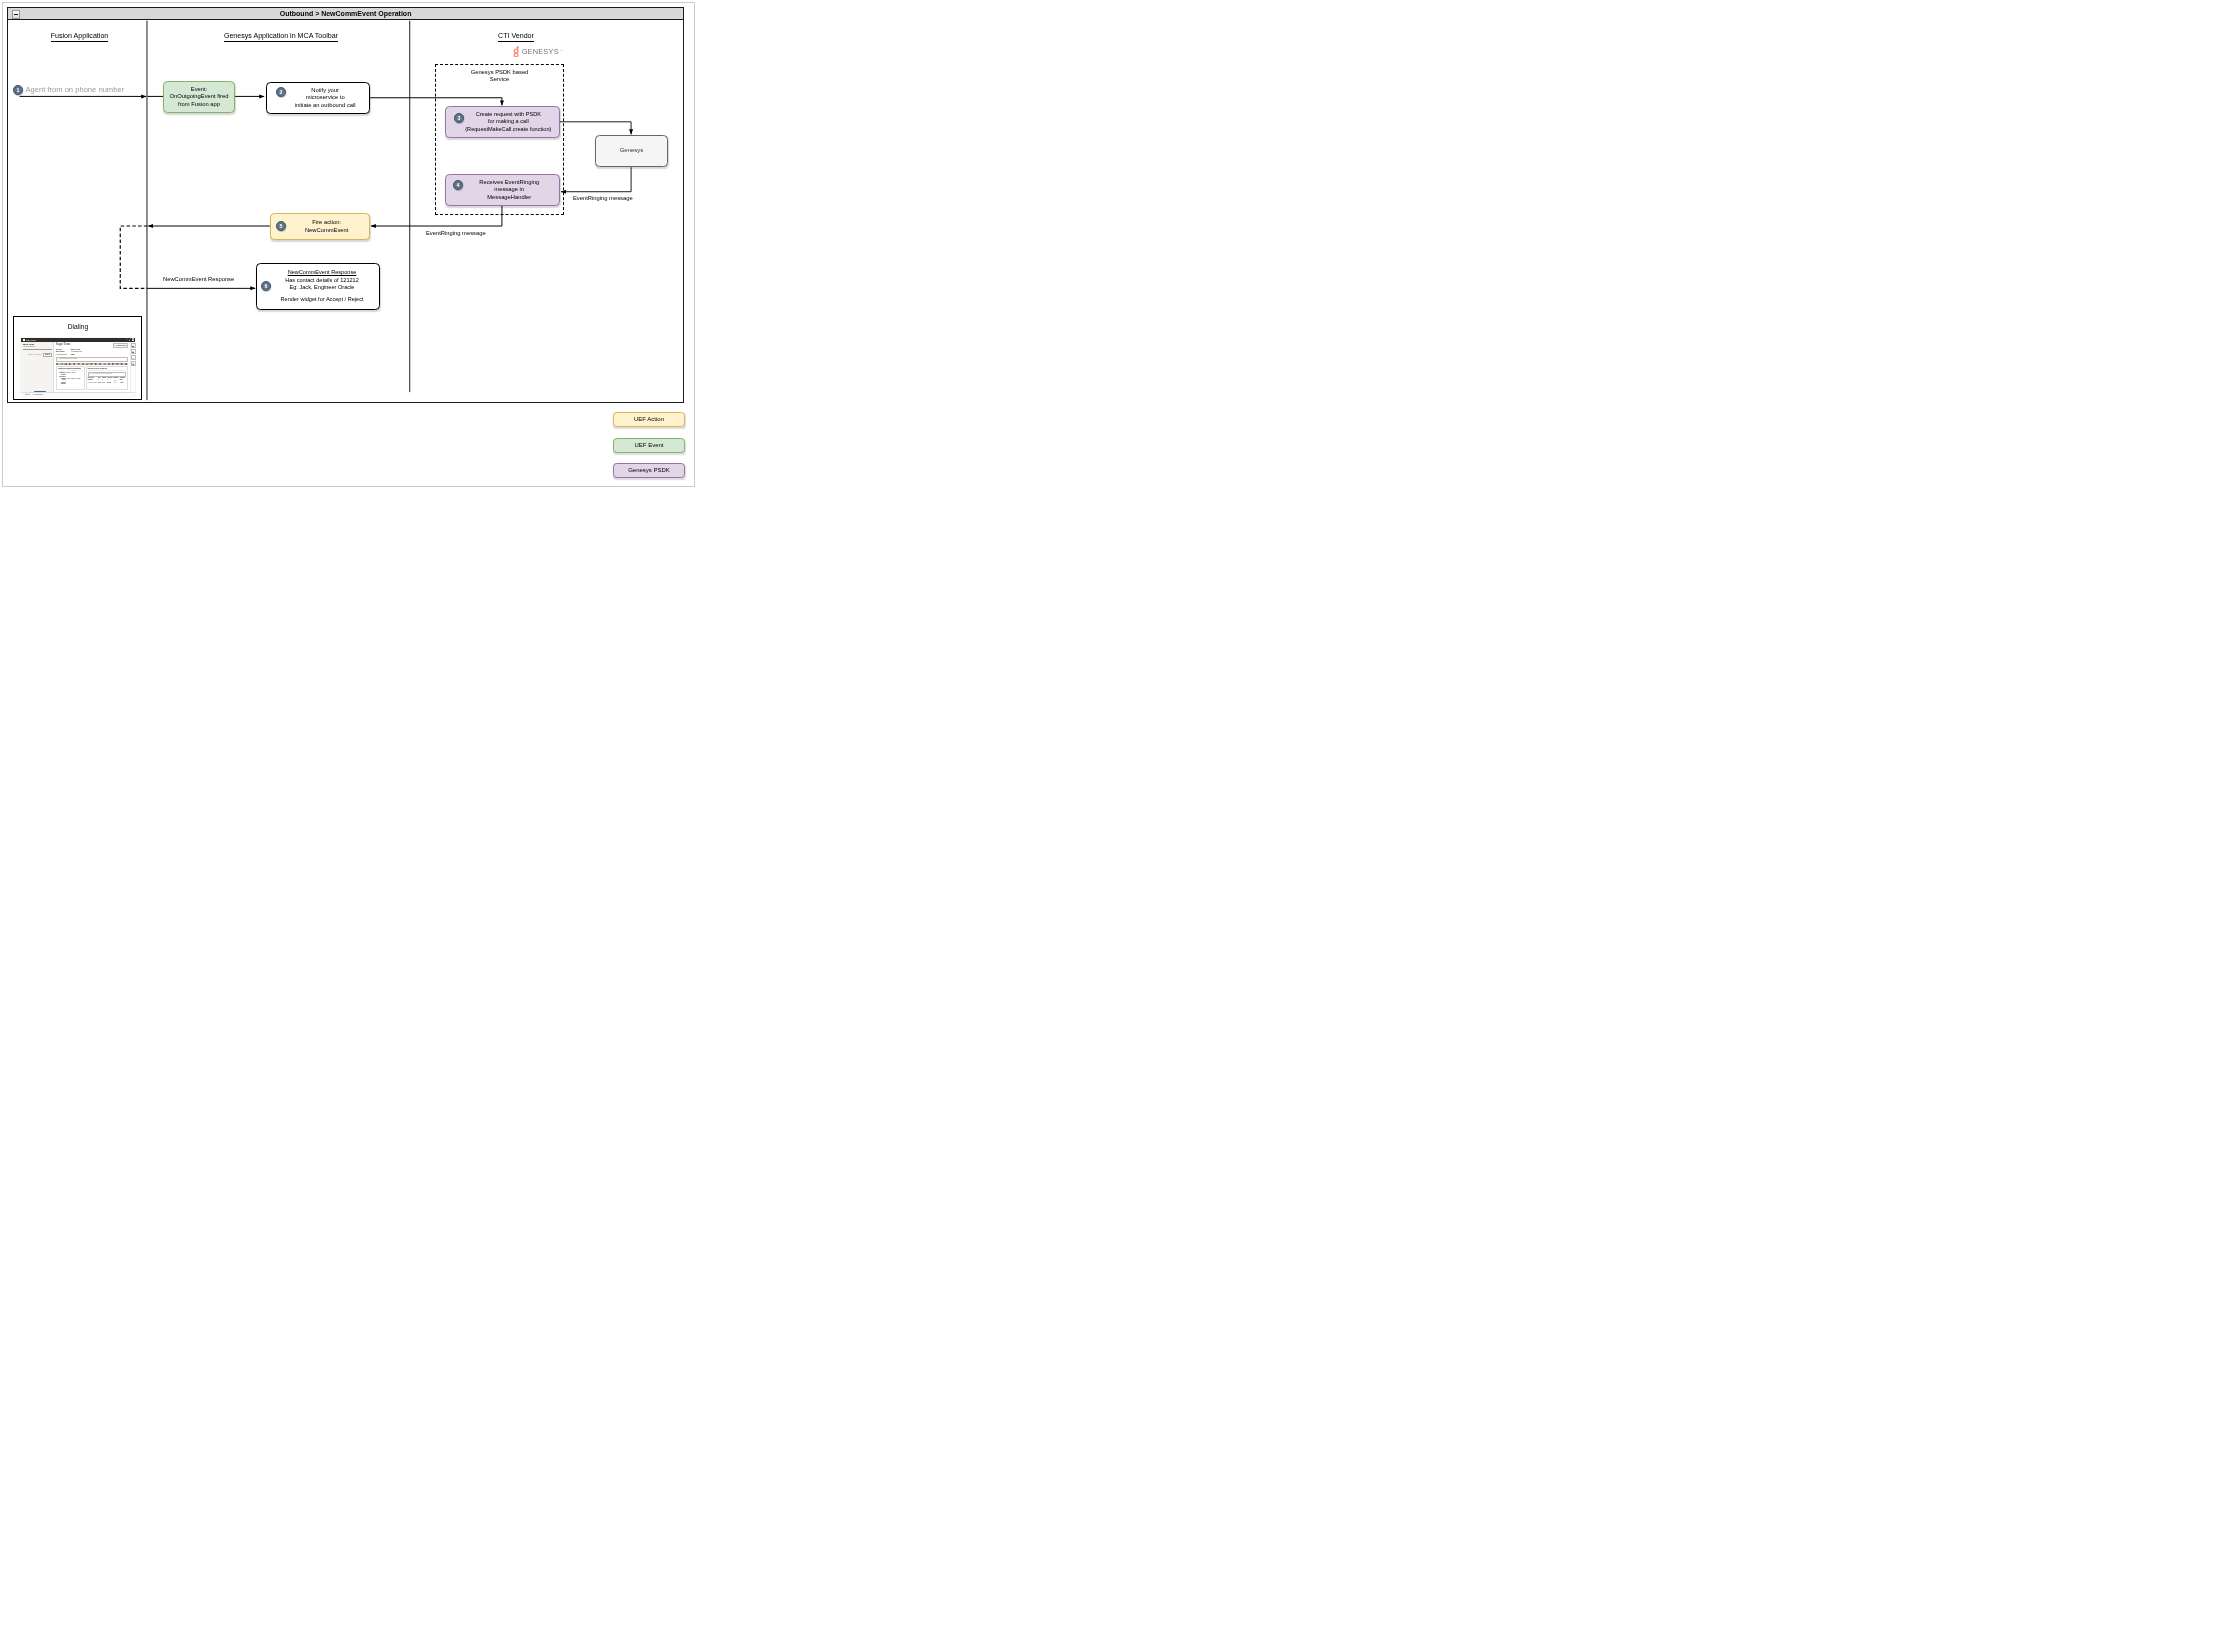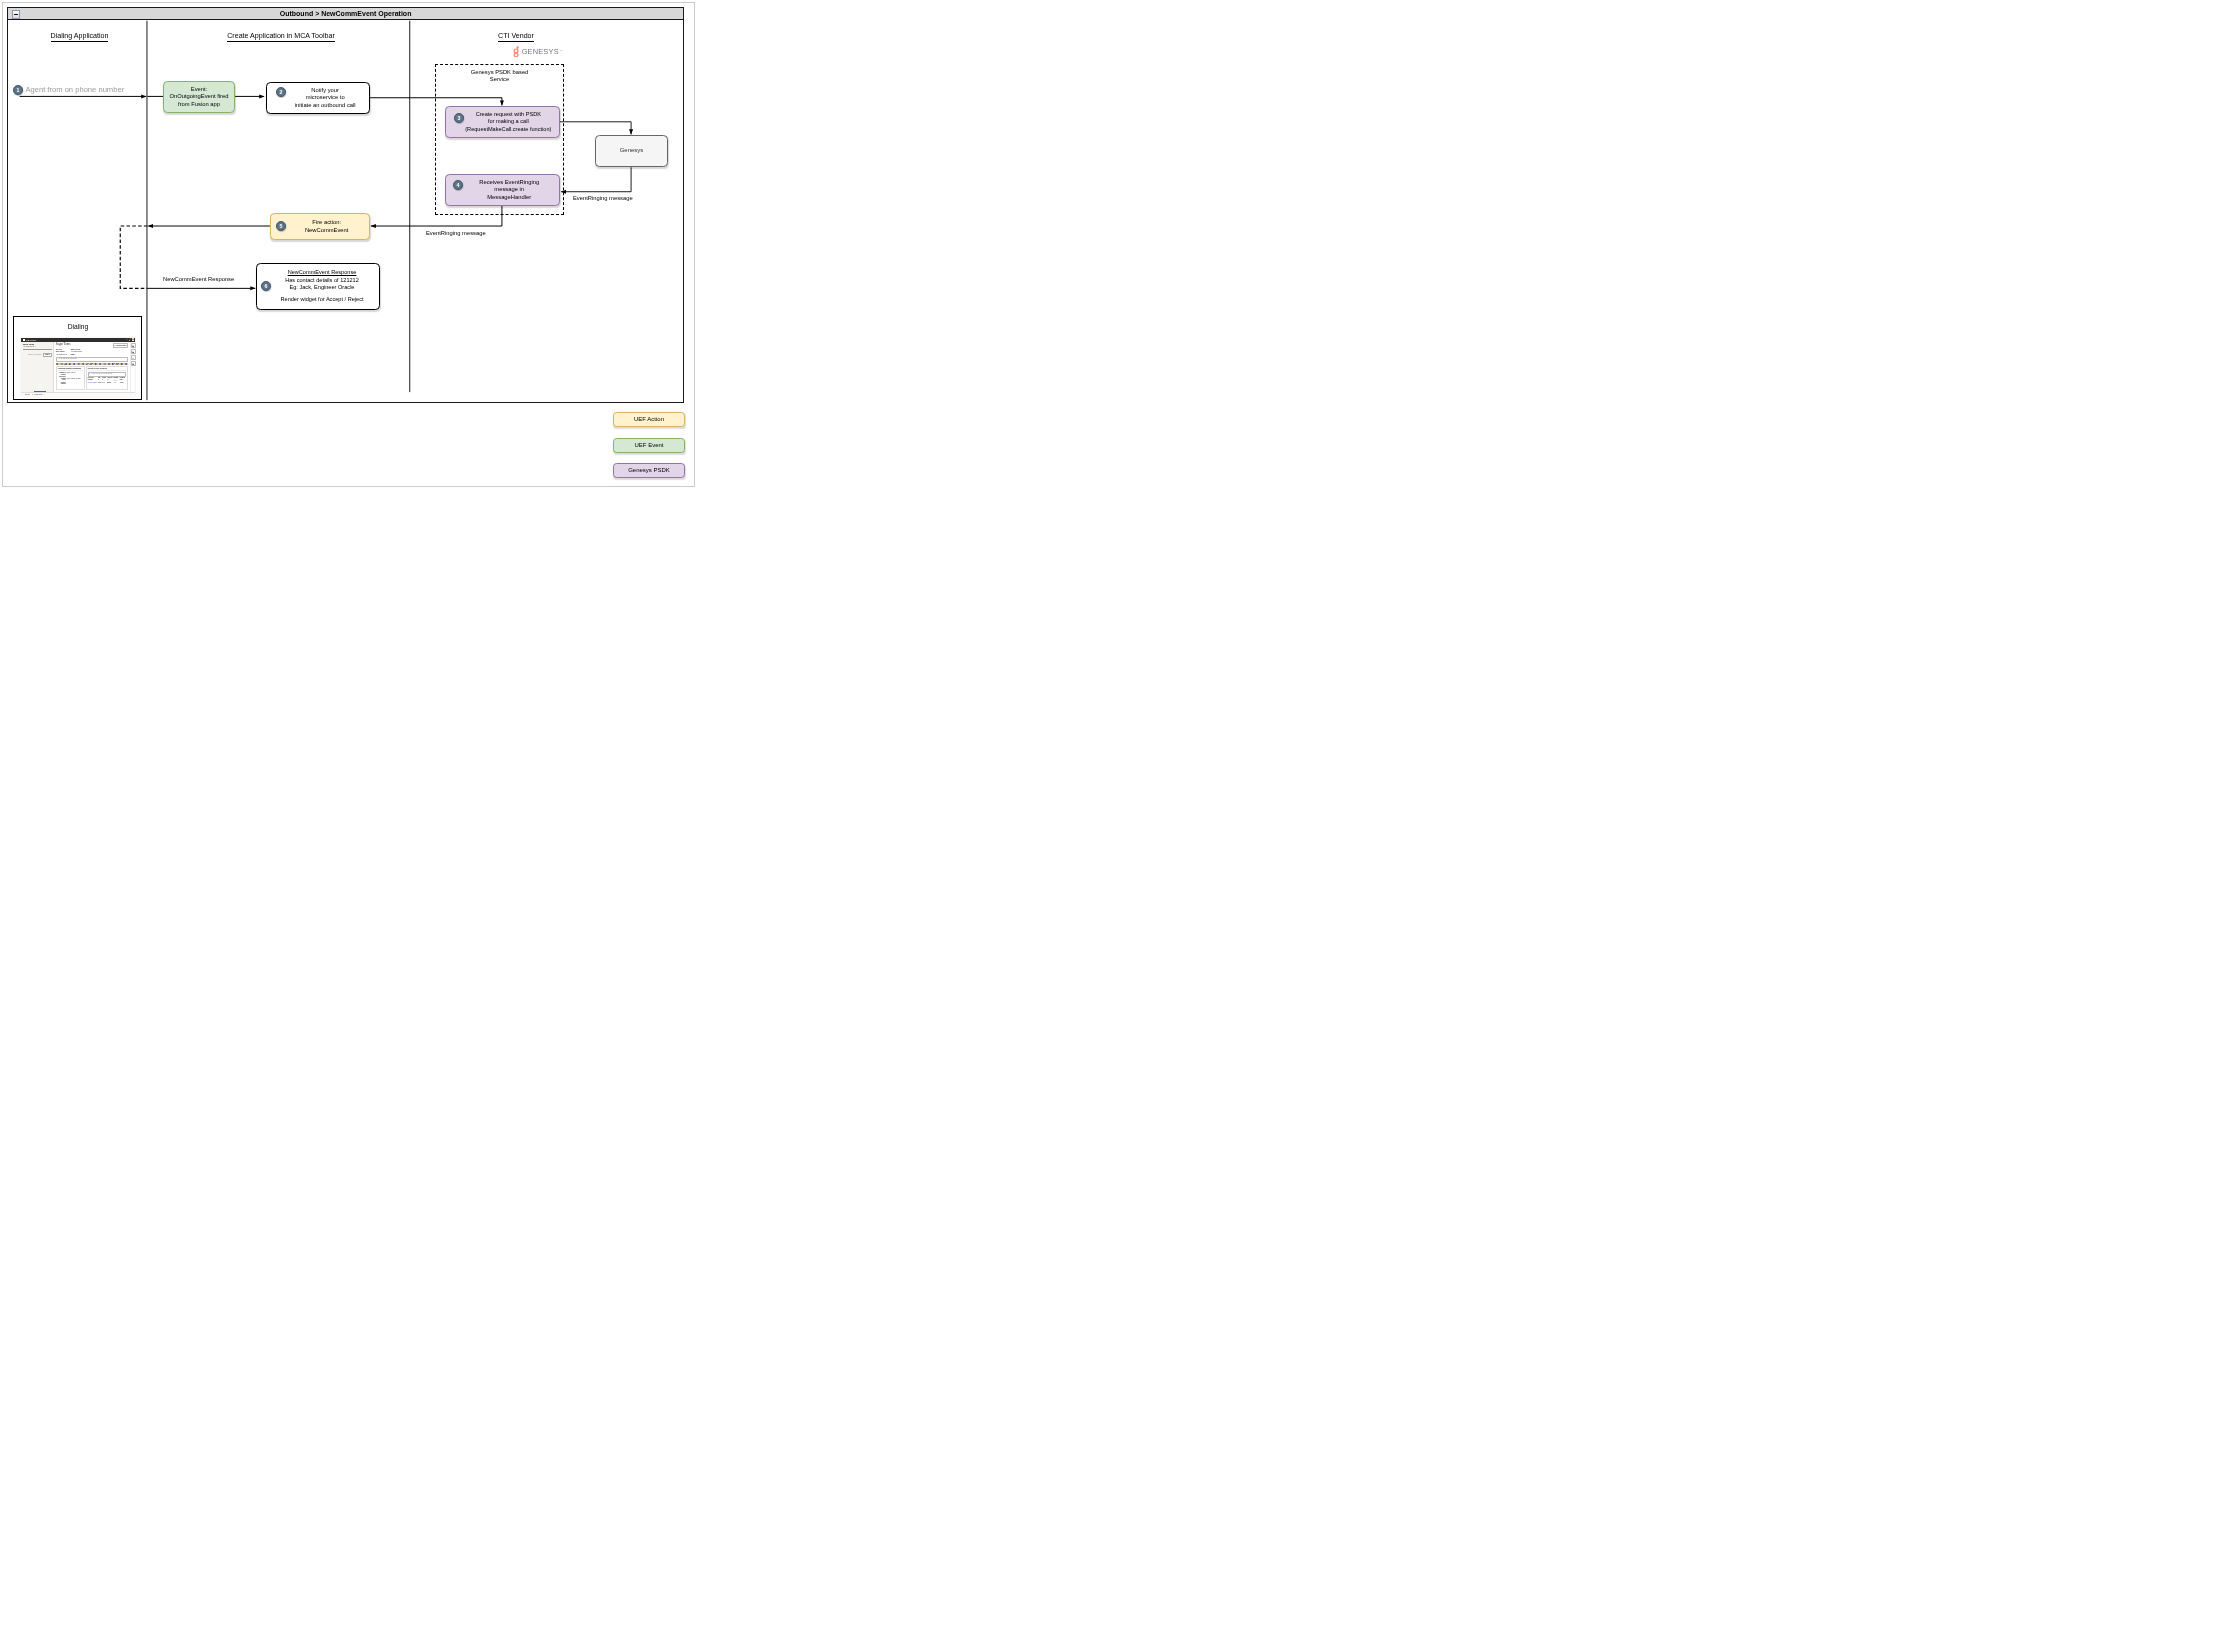--- a/index.html
+++ b/index.html
@@ -154,22 +154,22 @@
 
   <div class="frame">
     <div class="titlebar">
       <div class="collapse-btn">
           <span class="minus"></span>
         </div>
       <span class="title">Outbound &gt; NewCommEvent Operation</span>
     </div>
   </div>
 
-  <div class="lane-h lh-fusion"><span>Dialing Application</span></div>
-  <div class="lane-h lh-partner"><span>Create Application in MCA Toolbar</span></div>
+  <div class="lane-h lh-fusion"><span>Fusion Application</span></div>
+  <div class="lane-h lh-partner"><span>Genesys Application in MCA Toolbar</span></div>
   <div class="lane-h lh-cti"><span>CTI Vendor</span></div>
 
   <div class="glogo">
     <svg width="7.1" height="11.6" viewBox="0 0 16 26">
       <ellipse cx="10.5" cy="3.4" rx="2.6" ry="3.2" fill="#ff8e75" transform="rotate(18 10.5 3.4)"></ellipse>
       <circle cx="7" cy="11.2" r="4.1" fill="none" stroke="#ff8e75" stroke-width="3.1"></circle>
       <circle cx="7" cy="20.4" r="4.1" fill="none" stroke="#ff8e75" stroke-width="3.1"></circle>
     </svg>
     <span class="gtext">GENESYS</span>
       <sup>™</sup>

